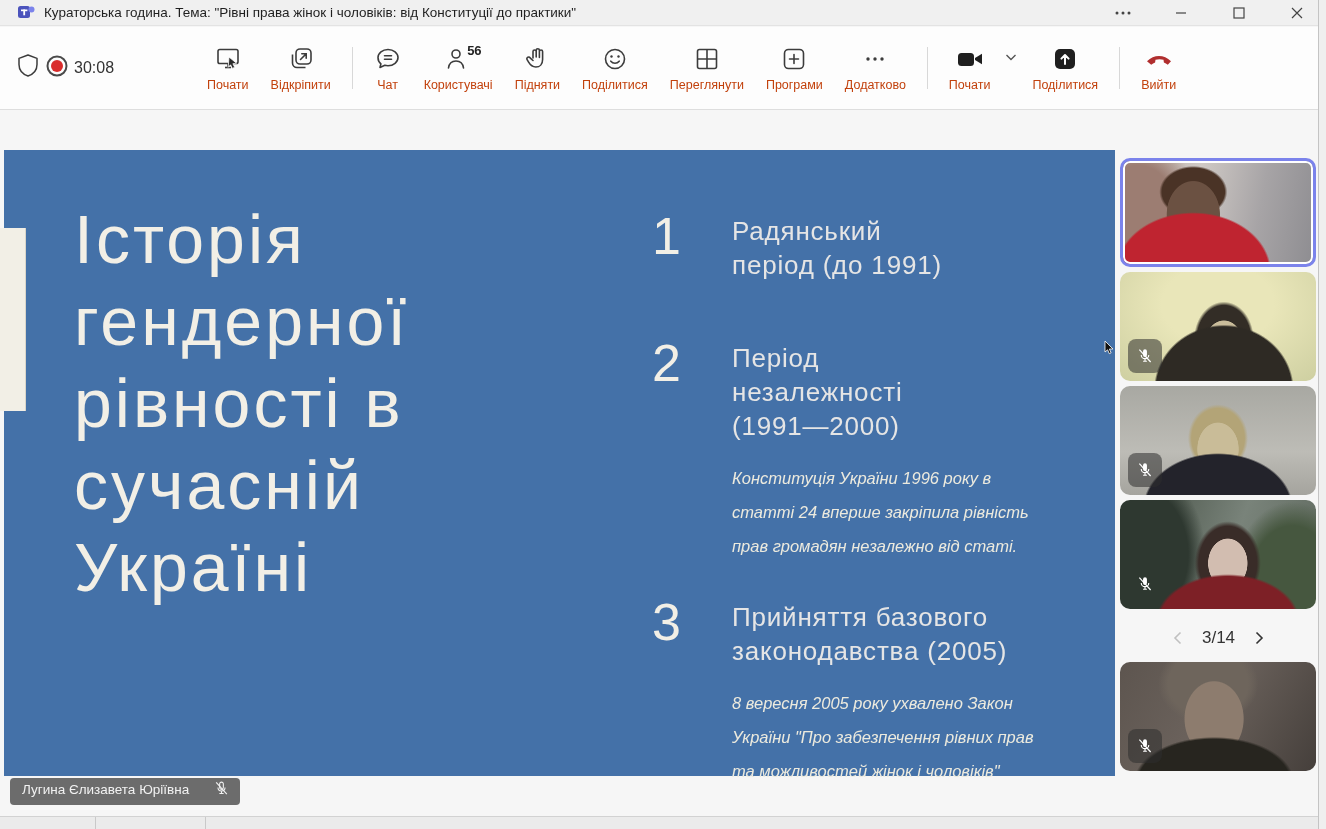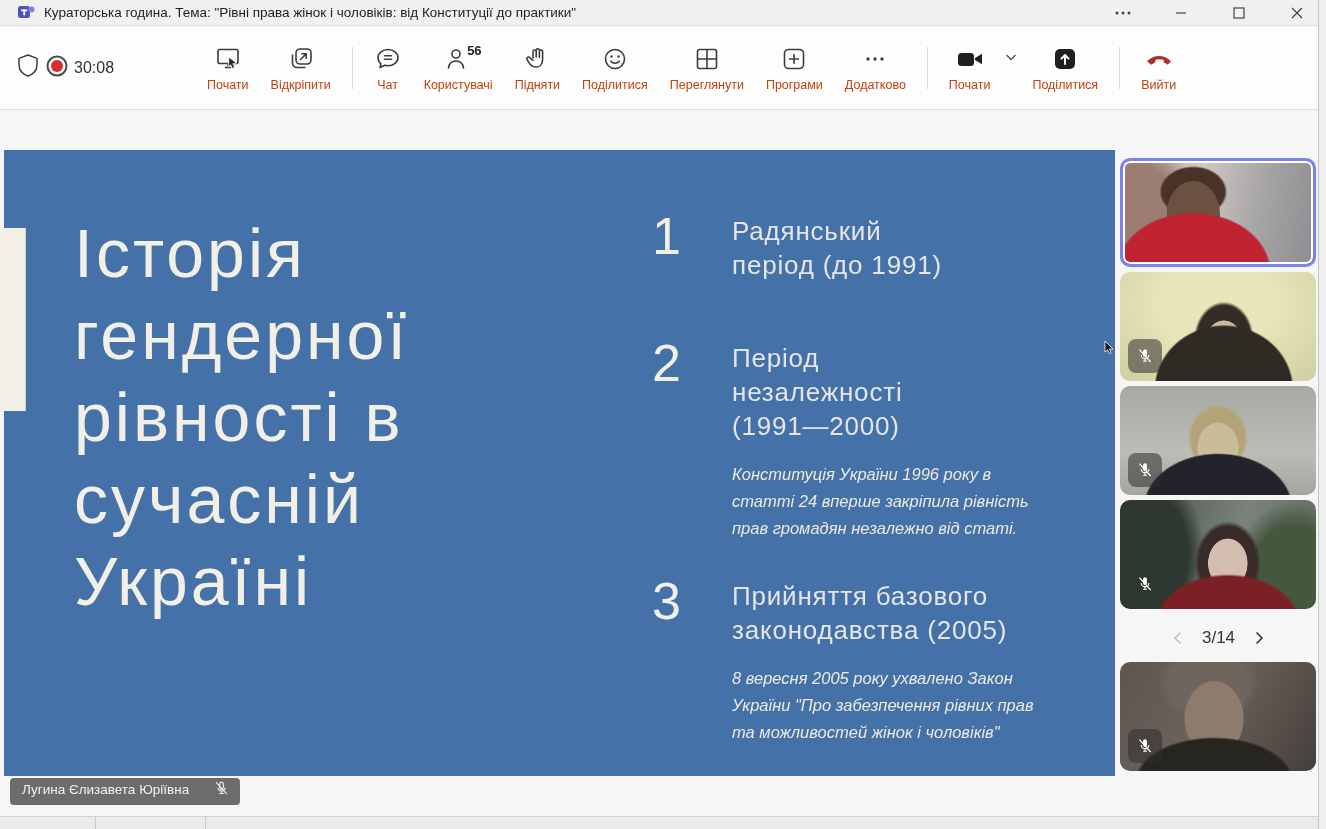--- a/index.html
+++ b/index.html
@@ -52,31 +52,31 @@
     position:absolute; left:4px; top:40px; width:1111px; height:626px;
     background:#4471a8; overflow:visible;
   }
   .slide-tab{
     position:absolute; left:-4px; top:78px; width:26px; height:183px;
     background:#f2efe6; border-right:1px solid #d9d5c9;
   }
   .slide-title{
     position:absolute; left:70px; top:48px;
     font-size:68px; line-height:82px; letter-spacing:3px;
-    color:#f2efe6; font-weight:400; white-space:pre-line;margin-top:14px;
+    color:#f2efe6; font-weight:400; white-space:pre-line;
   }
   .slide-list{ position:absolute; left:648px; top:55px; width:430px; }
   .slide-item{ display:grid; grid-template-columns:80px 1fr; }
   .item-number{ font-size:52px; line-height:56px; color:#f2efe6; transform:translateY(-4px); }
   .item-heading{
     font-size:26px; line-height:34px; letter-spacing:0.8px;
     color:#e5e5e5; white-space:pre-line; padding-top:2px;
   }
   .item-note{
-    grid-column:2; font-size:16.5px; line-height:27px; font-style:italic;
+    grid-column:2; font-size:16.5px; line-height:34px; font-style:italic;
     color:#eceade; white-space:pre-line; margin-top:18px;
   }
   .mt1{ margin-top:7px; } .mt2{ margin-top:57px; } .mt3{ margin-top:35px; }
 
   .presenter-tag{
     position:absolute; left:10px; top:668px; height:27px;
     background:rgba(95,95,95,0.92); border-radius:4px;
     display:flex; align-items:center; gap:24px; padding:0 10px 4px 12px;
     color:#f2f2f2; font-size:13.5px; white-space:nowrap;
   }

